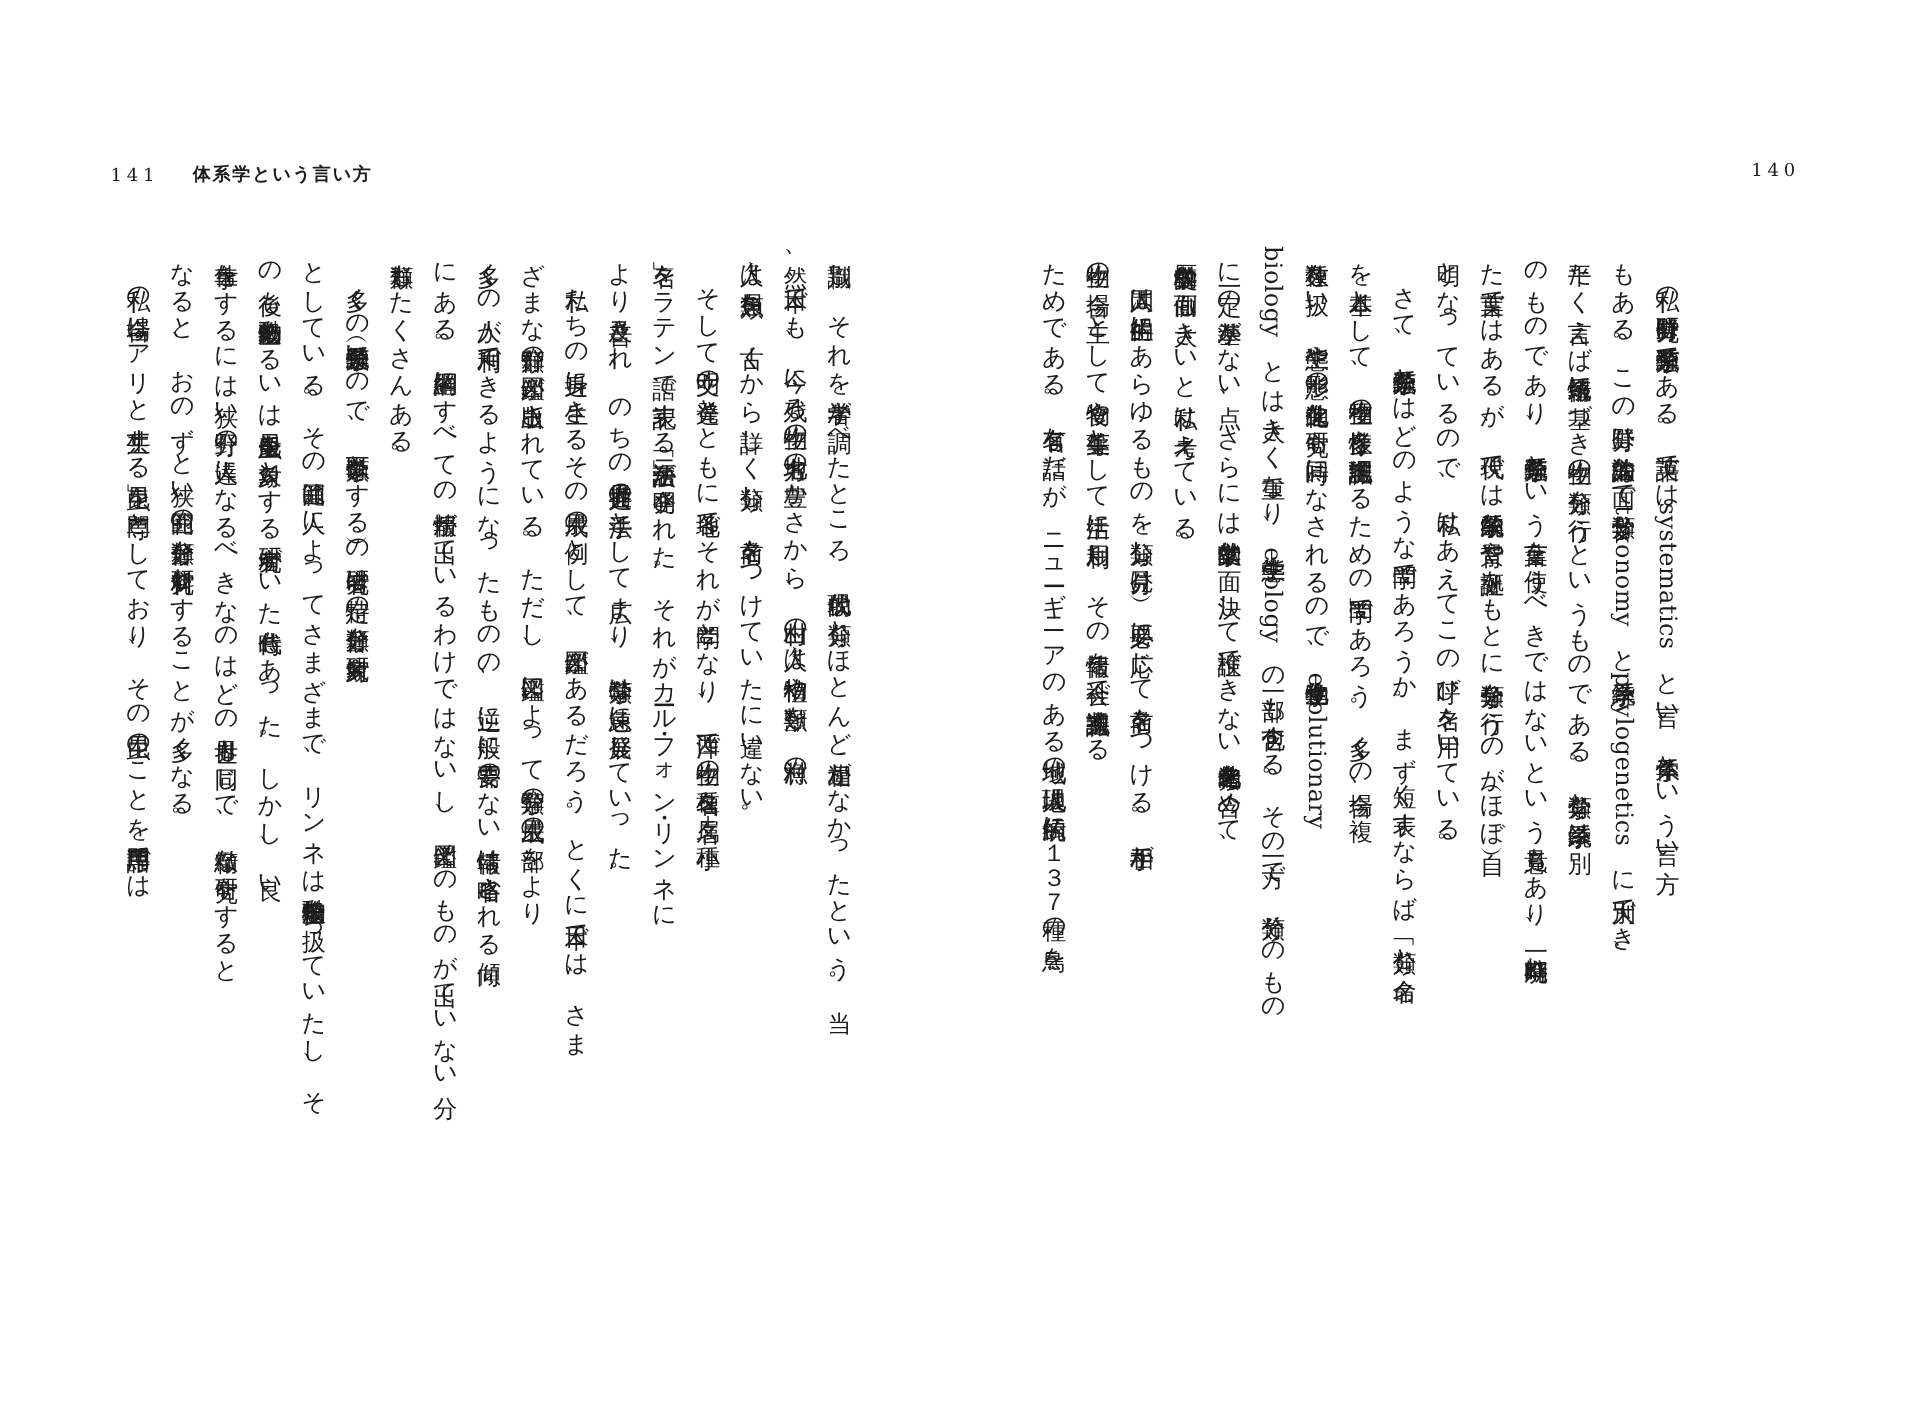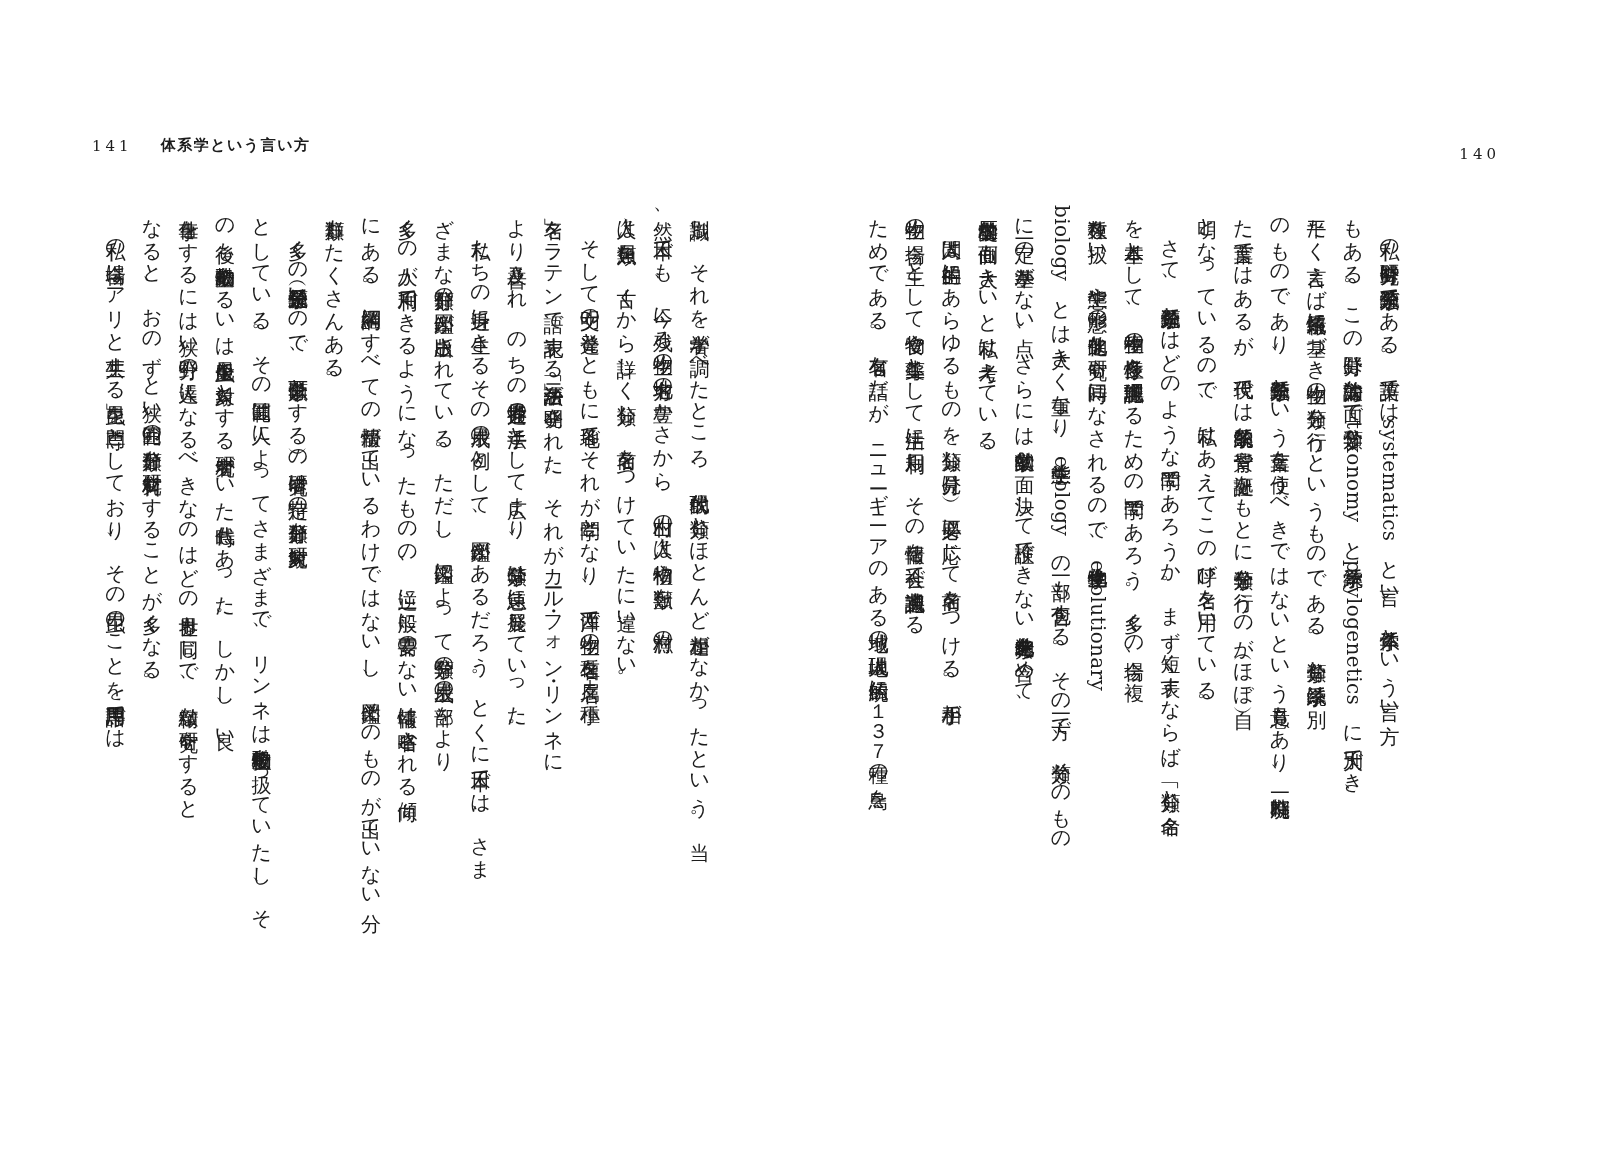--- a/index.html
+++ b/index.html
@@ -19,21 +19,21 @@
   .header-left {
     position: absolute;
     top: 136px;
     left: 92px;
     display: flex;
     align-items: flex-end;
     gap: 28px;
   }
   .header-right {
     position: absolute;
-    top: 144px;
+    top: 132px;
     right: 100px;
   }
   .pagenum {
     font-size: 15px;
     letter-spacing: 4px;
     font-family: "DejaVu Serif", serif;
   }
   .running-head {
     font-size: 15px;
     font-weight: 600;

